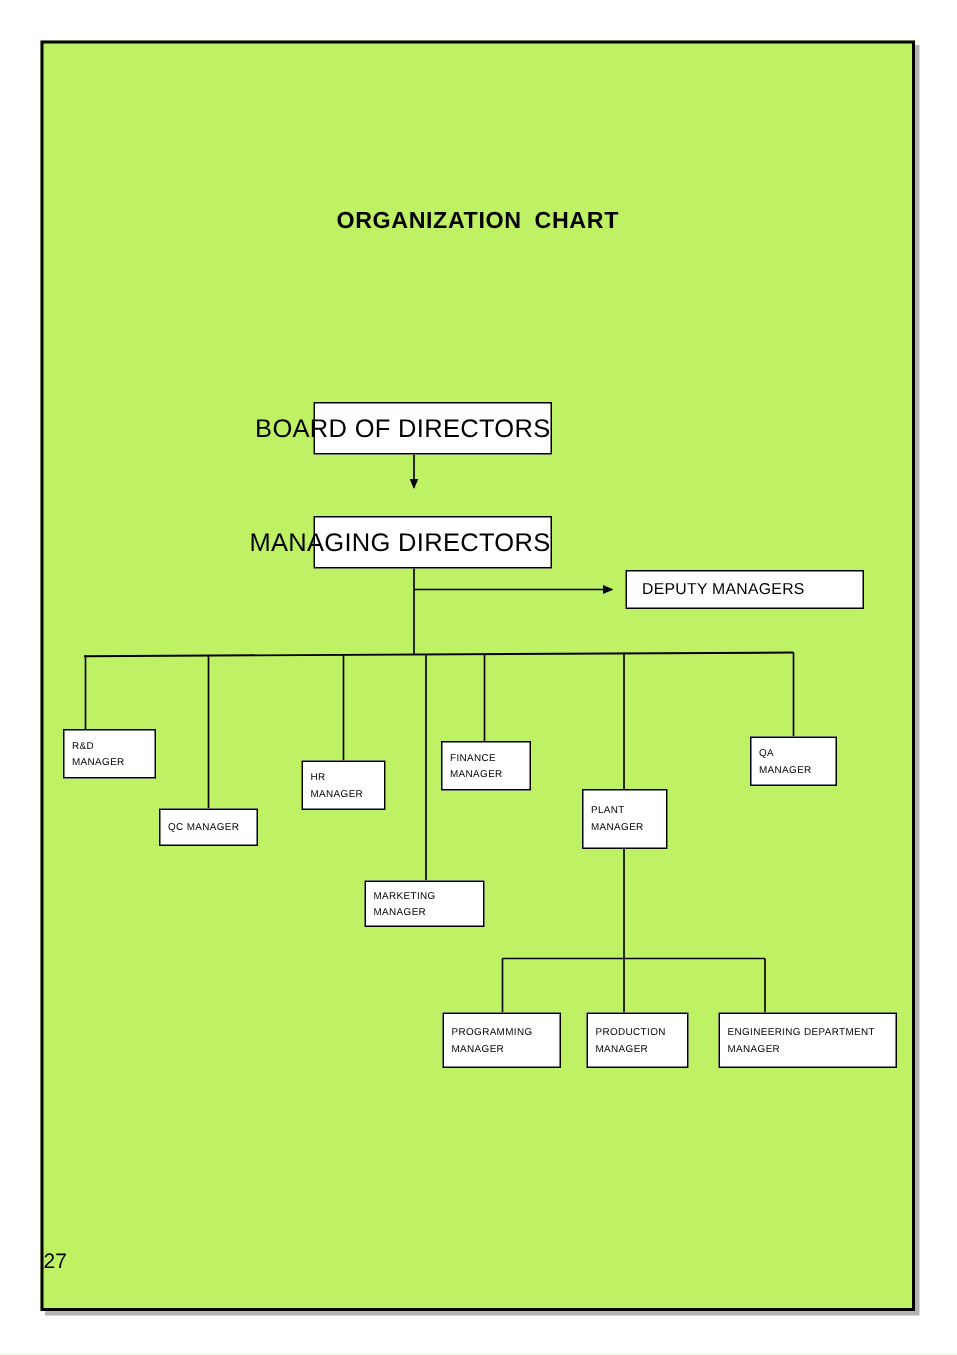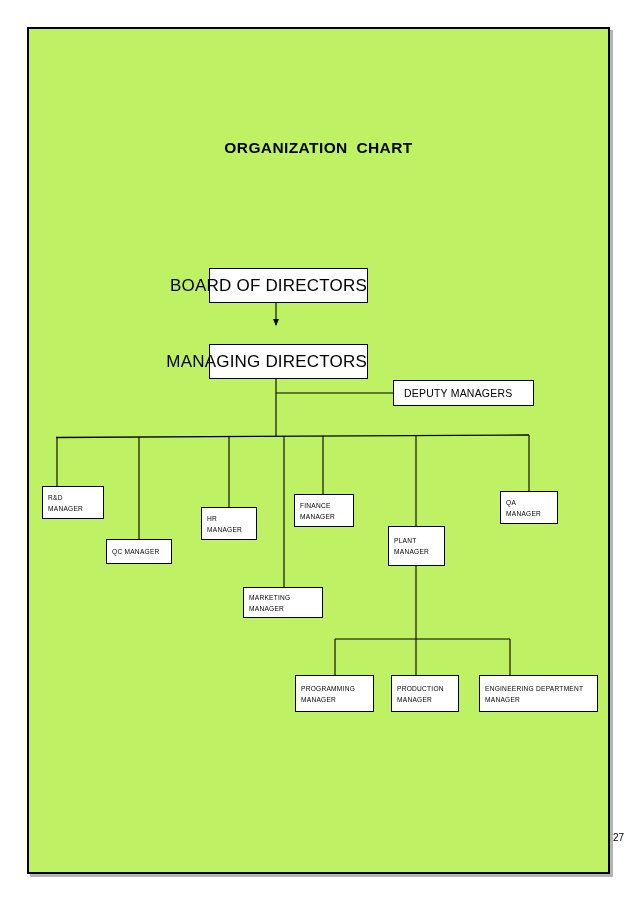--- a/index.html
+++ b/index.html
@@ -87,25 +87,25 @@
   .node.level-small {
     font-size: 6.6px;
     padding-left: 5px;
     letter-spacing: 0.25px;
   }
   .node.level-small .line { line-height: 11px; }
 
   
   #page-number {
     position: absolute;
-    left: 16px;
+    left: 0;
     top: 803px;
     width: 100%;
-    text-align: right;
-    font-size: 10px;
+    text-align: left;
+    font-size: 14px;
     color: #000000;
   }
 </style>
 </head>
 <body>
 
 <div id="page-sheet">
 
   <div id="chart-title">ORGANIZATION CHART</div>
 
@@ -143,21 +143,21 @@
   </svg>
 
   <div class="node level-top" style="left:180px; top:239px; width:159px; height:35px;">
     <span class="line">BOARD OF DIRECTORS</span>
   </div>
 
   <div class="node level-top" style="left:180px; top:299px; width:159px; height:35px;margin-top:16px;">
     <span class="line">MANAGING  DIRECTORS</span>
   </div>
 
-  <div class="node level-deputy" style="left:364px; top:351px; width:141px; height:26px;">
+  <div class="node level-deputy" style="left:388px; top:351px; width:159px; height:26px;">
     <span class="line">DEPUTY MANAGERS</span>
   </div>
 
   <div class="node level-small" style="left:13px; top:457px; width:62px; height:33px;">
     <span class="line">R&amp;D</span>
     <span class="line">MANAGER</span>
   </div>
 
   <div class="node level-small" style="left:77px; top:510px; width:66px; height:25px;">
     <span class="line">QC MANAGER</span>

